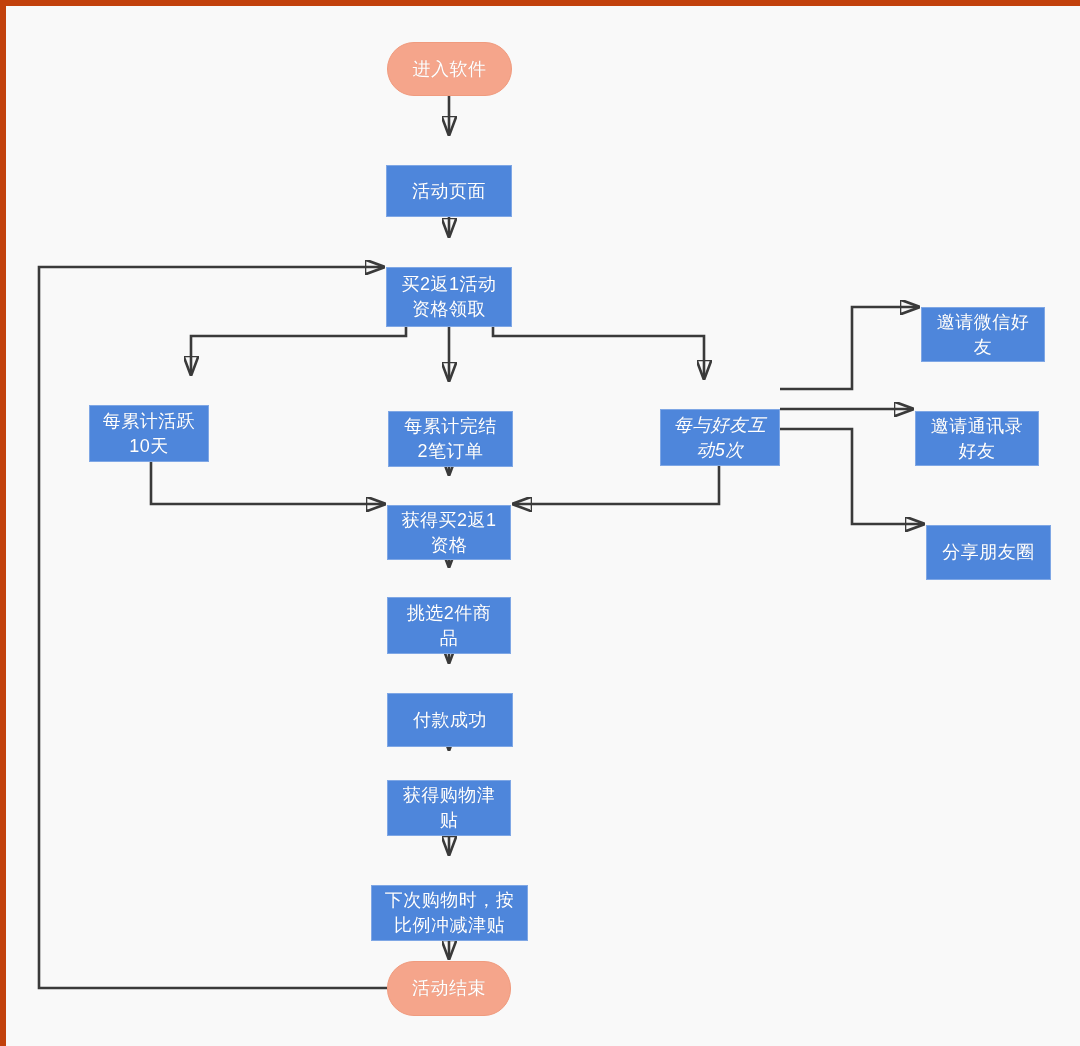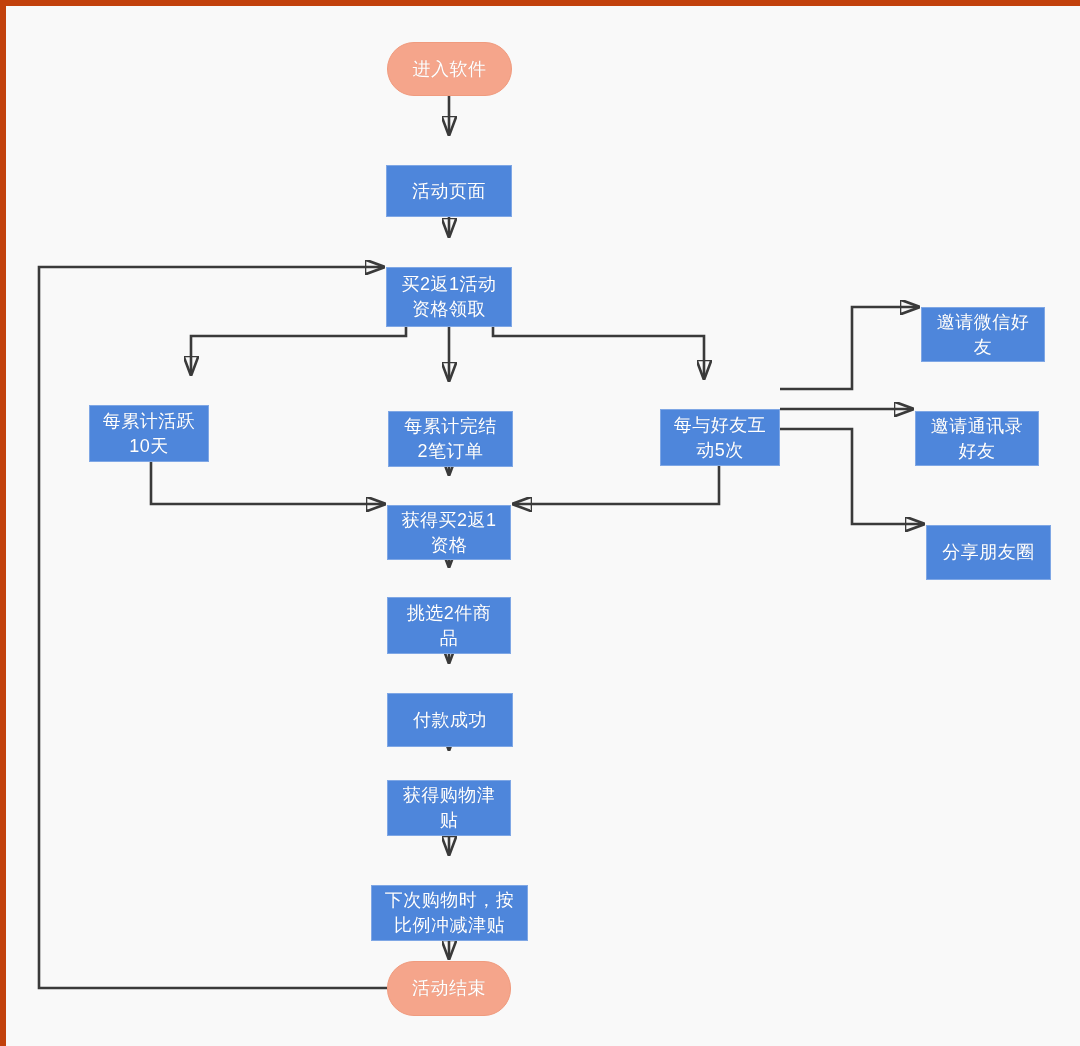--- a/index.html
+++ b/index.html
@@ -91,21 +91,21 @@
 
   <div class="node rect" style="left:380px; top:233px; width:126px; height:60px;">买2返1活动
 资格领取</div>
 
   <div class="node rect" style="left:83px; top:371px; width:120px; height:57px;">每累计活跃
 10天</div>
 
   <div class="node rect" style="left:382px; top:377px; width:125px; height:56px;">每累计完结
 2笔订单</div>
 
-  <div class="node rect" style="left:654px; top:375px; width:120px; height:57px;">每与好友互
+  <div class="node rect" style="left:654px; top:375px; width:120px; height:57px;font-style:italic;">每与好友互
 动5次</div>
 
   <div class="node rect" style="left:915px; top:273px; width:124px; height:55px;">邀请微信好
 友</div>
 
   <div class="node rect" style="left:909px; top:377px; width:124px; height:55px;">邀请通讯录
 好友</div>
 
   <div class="node rect" style="left:920px; top:491px; width:125px; height:55px;">分享朋友圈</div>
 

